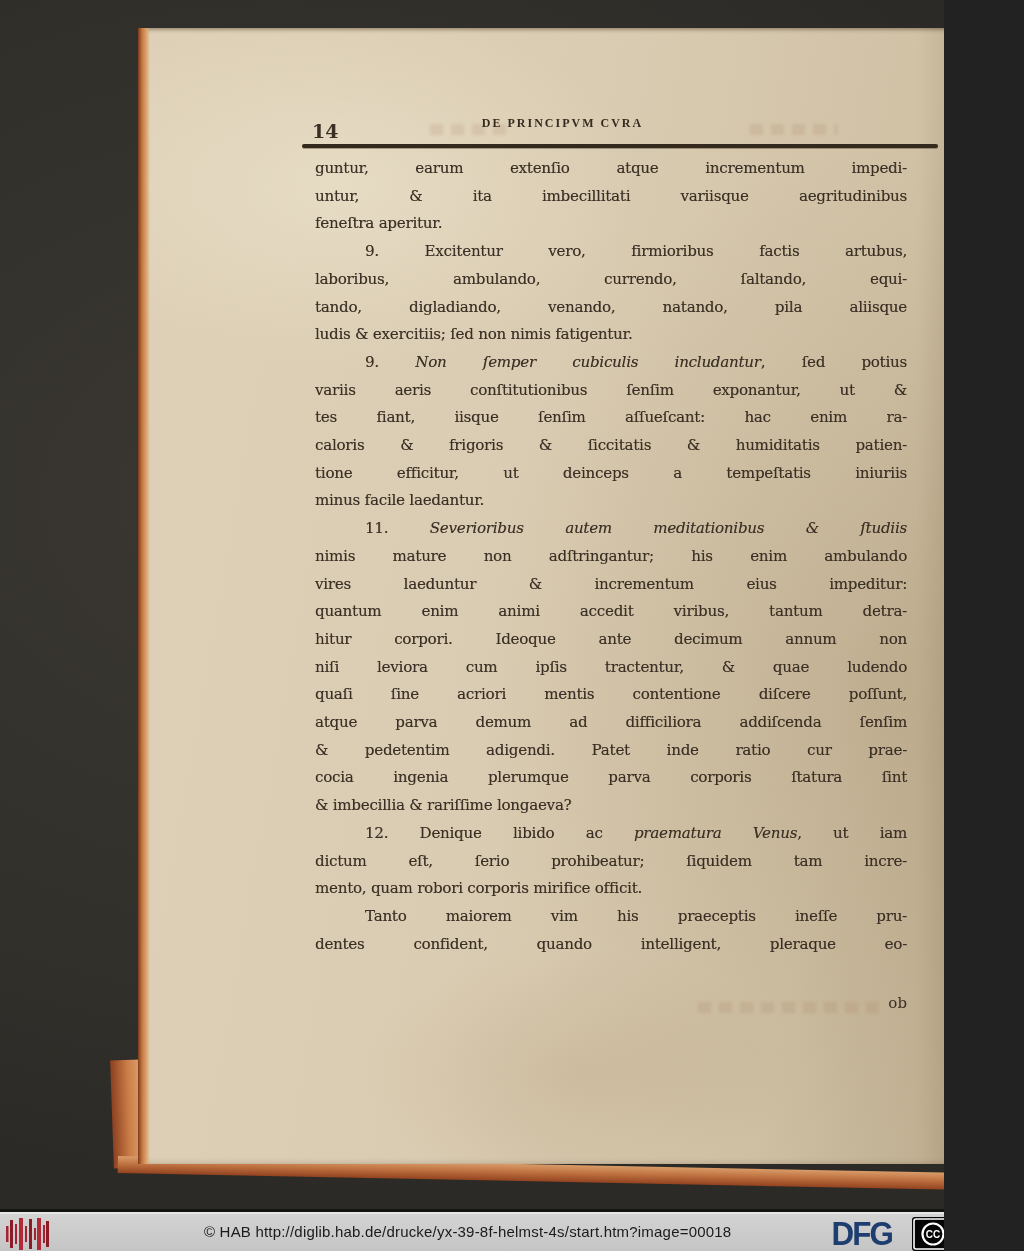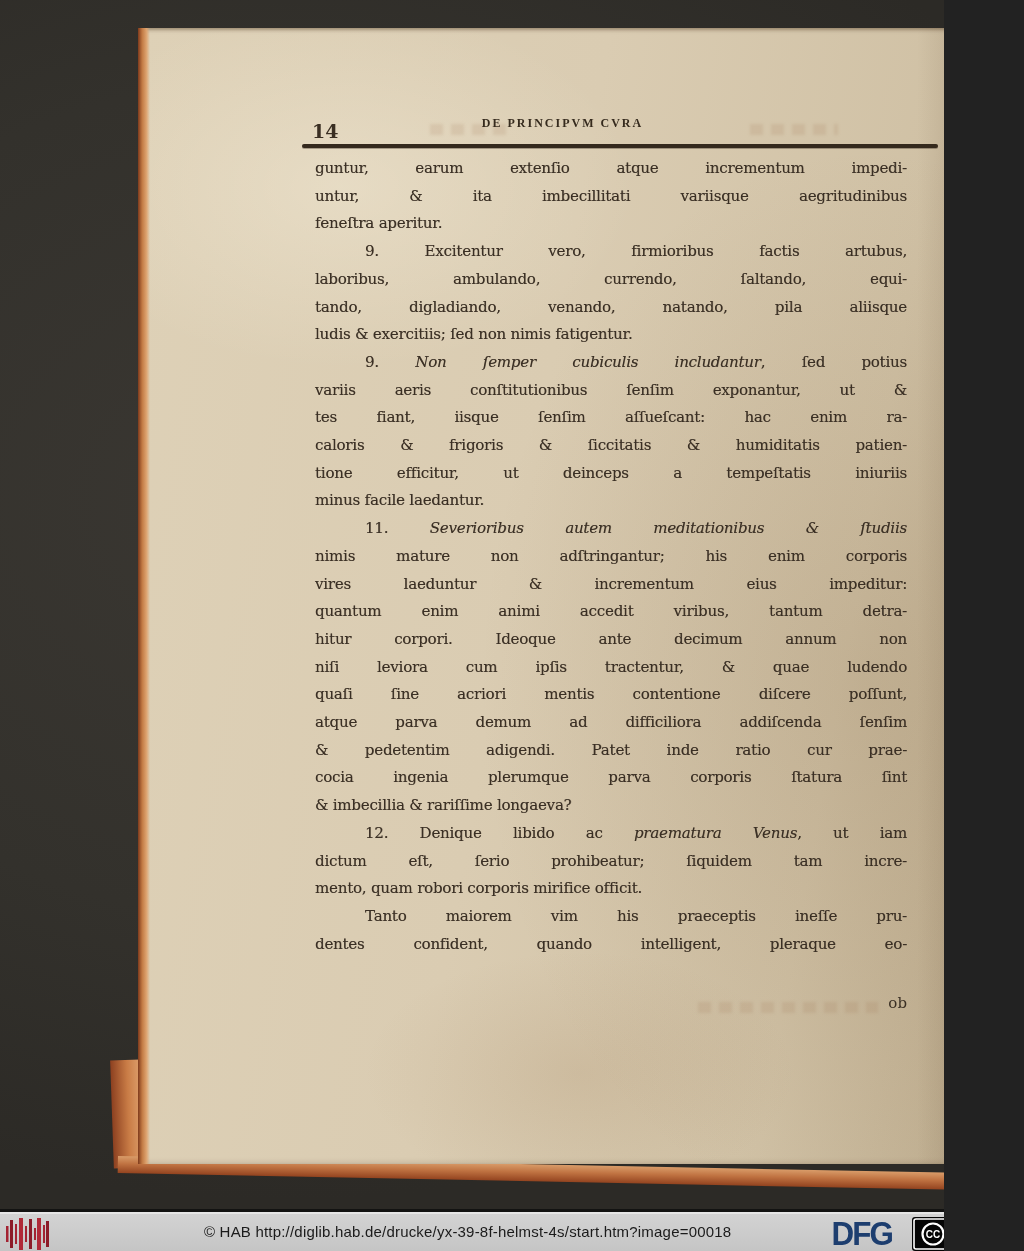--- a/index.html
+++ b/index.html
@@ -100,21 +100,21 @@
         <div class="tline"><span>laboribus, ambulando, currendo, ſaltando, equi-</span></div>
         <div class="tline"><span>tando, digladiando, venando, natando, pila aliisque</span></div>
         <div class="tline pend"><span>ludis &amp; exercitiis; ſed non nimis fatigentur.</span></div>
         <div class="tline indent"><span>9. </span><span class="it">Non ſemper cubiculis includantur</span><span>, ſed potius</span></div>
         <div class="tline"><span>variis aeris conſtitutionibus ſenſim exponantur, ut &amp;</span></div>
         <div class="tline"><span>tes fiant, iisque ſenſim aſſueſcant: hac enim ra-</span></div>
         <div class="tline"><span>caloris &amp; frigoris &amp; ſiccitatis &amp; humiditatis patien-</span></div>
         <div class="tline"><span>tione efficitur, ut deinceps a tempeſtatis iniuriis</span></div>
         <div class="tline pend"><span>minus facile laedantur.</span></div>
         <div class="tline indent"><span>11. </span><span class="it">Severioribus autem meditationibus &amp; ſtudiis</span></div>
-        <div class="tline"><span>nimis mature non adſtringantur; his enim corporis</span></div>
+        <div class="tline"><span>nimis mature non adſtringantur; his enim ambulando</span></div>
         <div class="tline"><span>vires laeduntur &amp; incrementum eius impeditur:</span></div>
         <div class="tline"><span>quantum enim animi accedit viribus, tantum detra-</span></div>
         <div class="tline"><span>hitur corpori. Ideoque ante decimum annum non</span></div>
         <div class="tline"><span>niſi leviora cum ipſis tractentur, &amp; quae ludendo</span></div>
         <div class="tline"><span>quaſi ſine acriori mentis contentione diſcere poſſunt,</span></div>
         <div class="tline"><span>atque parva demum ad difficiliora addiſcenda ſenſim</span></div>
         <div class="tline"><span>&amp; pedetentim adigendi. Patet inde ratio cur prae-</span></div>
         <div class="tline"><span>cocia ingenia plerumque parva corporis ſtatura ſint</span></div>
         <div class="tline pend"><span>&amp; imbecillia &amp; rariſſime longaeva?</span></div>
         <div class="tline indent"><span>12. Denique libido ac </span><span class="it">praematura Venus</span><span>, ut iam</span></div>

